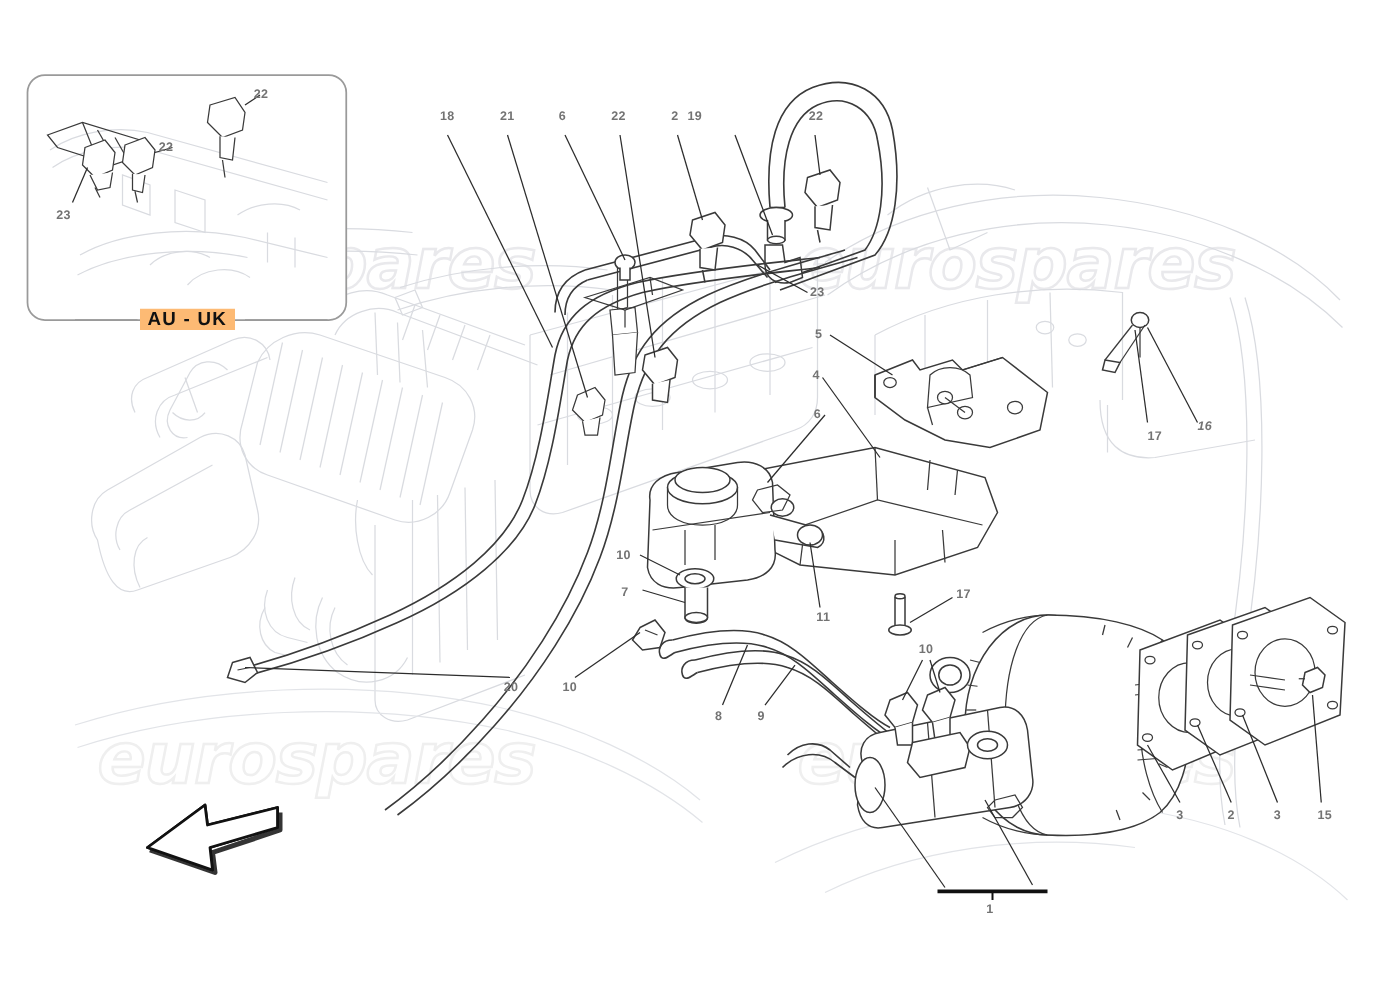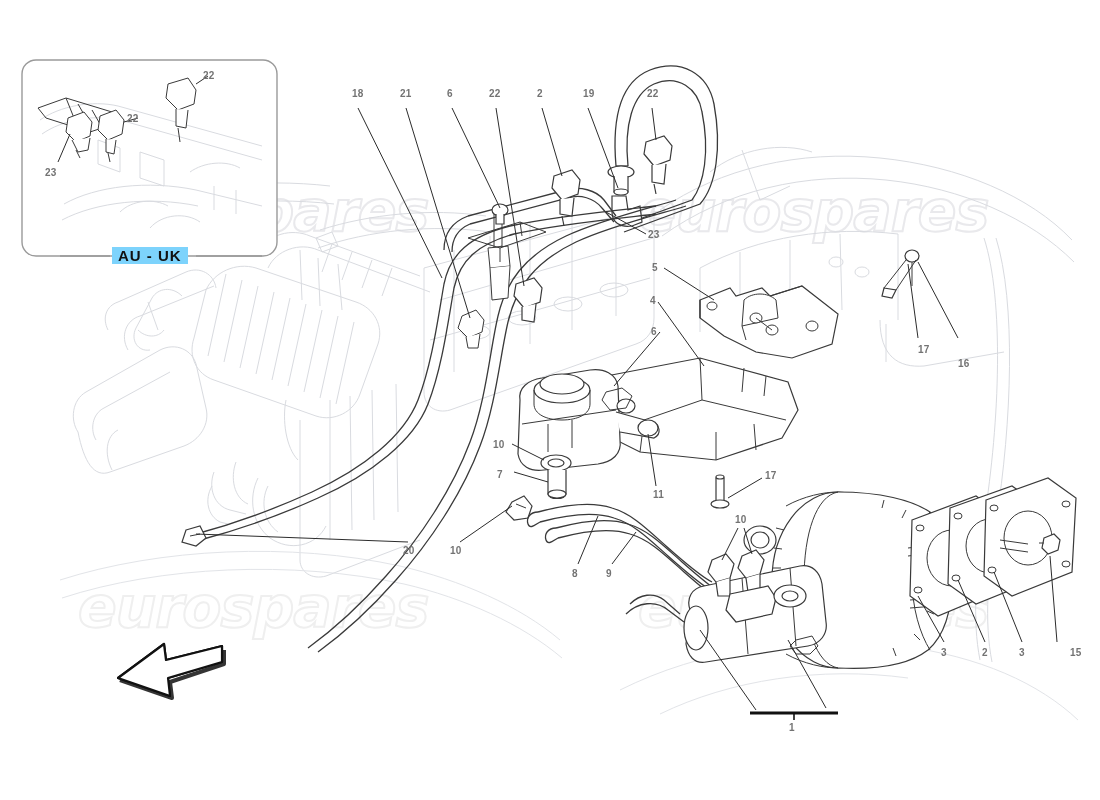--- a/index.html
+++ b/index.html
@@ -34,21 +34,21 @@
     white-space: nowrap;
     letter-spacing: 0.3px;
   }
   .inset-caption {
     position: absolute;
     font-family: "Liberation Sans", sans-serif;
     font-weight: bold;
     font-size: 15px;
     color: #111111;
     letter-spacing: 1px;
-    background: #7dd3fc;
+    background: #fdba74;
     padding: 0 6px;
     white-space: nowrap;
   }
   .watermark {
     position: absolute;
     font-family: "DejaVu Sans", sans-serif;
     font-weight: bold;
     font-style: italic;
     font-size: 57px;
     letter-spacing: -1px;
@@ -492,41 +492,41 @@
 
   <div class="callout-label" style="left:203px; top:71px;">22</div>
   <div class="callout-label" style="left:127px; top:114px;">22</div>
   <div class="callout-label" style="left:45px; top:168px;">23</div>
 
   <div class="callout-label" style="left:352px; top:89px;">18</div>
   <div class="callout-label" style="left:400px; top:89px;">21</div>
   <div class="callout-label" style="left:447px; top:89px;">6</div>
   <div class="callout-label" style="left:489px; top:89px;">22</div>
   <div class="callout-label" style="left:537px; top:89px;">2</div>
-  <div class="callout-label" style="left:583px; top:89px;">19</div>
+  <div class="callout-label" style="left:550px; top:89px;">19</div>
   <div class="callout-label" style="left:647px; top:89px;">22</div>
 
   <div class="callout-label" style="left:648px; top:230px;">23</div>
   <div class="callout-label" style="left:652px; top:263px;">5</div>
   <div class="callout-label" style="left:650px; top:296px;">4</div>
   <div class="callout-label" style="left:651px; top:327px;">6</div>
   <div class="callout-label" style="left:918px; top:345px;">17</div>
-  <div class="callout-label" style="left:958px; top:359px;">16</div>
+  <div class="callout-label" style="left:958px; top:337px;font-style:italic;">16</div>
   <div class="callout-label" style="left:493px; top:440px;">10</div>
   <div class="callout-label" style="left:497px; top:470px;">7</div>
   <div class="callout-label" style="left:653px; top:490px;">11</div>
   <div class="callout-label" style="left:765px; top:471px;">17</div>
   <div class="callout-label" style="left:735px; top:515px;">10</div>
   <div class="callout-label" style="left:403px; top:546px;">20</div>
   <div class="callout-label" style="left:450px; top:546px;">10</div>
   <div class="callout-label" style="left:572px; top:569px;">8</div>
   <div class="callout-label" style="left:606px; top:569px;">9</div>
 
   <div class="callout-label" style="left:941px; top:648px;">3</div>
   <div class="callout-label" style="left:982px; top:648px;">2</div>
   <div class="callout-label" style="left:1019px; top:648px;">3</div>
-  <div class="callout-label" style="left:1054px; top:648px;margin-left:16px;">15</div>
+  <div class="callout-label" style="left:1054px; top:648px;">15</div>
 
   <div class="callout-label" style="left:789px; top:723px;">1</div>
 
   <div class="inset-caption" style="left:112px; top:247px;">AU - UK</div>
 
 </div>
 
 </body></html>

